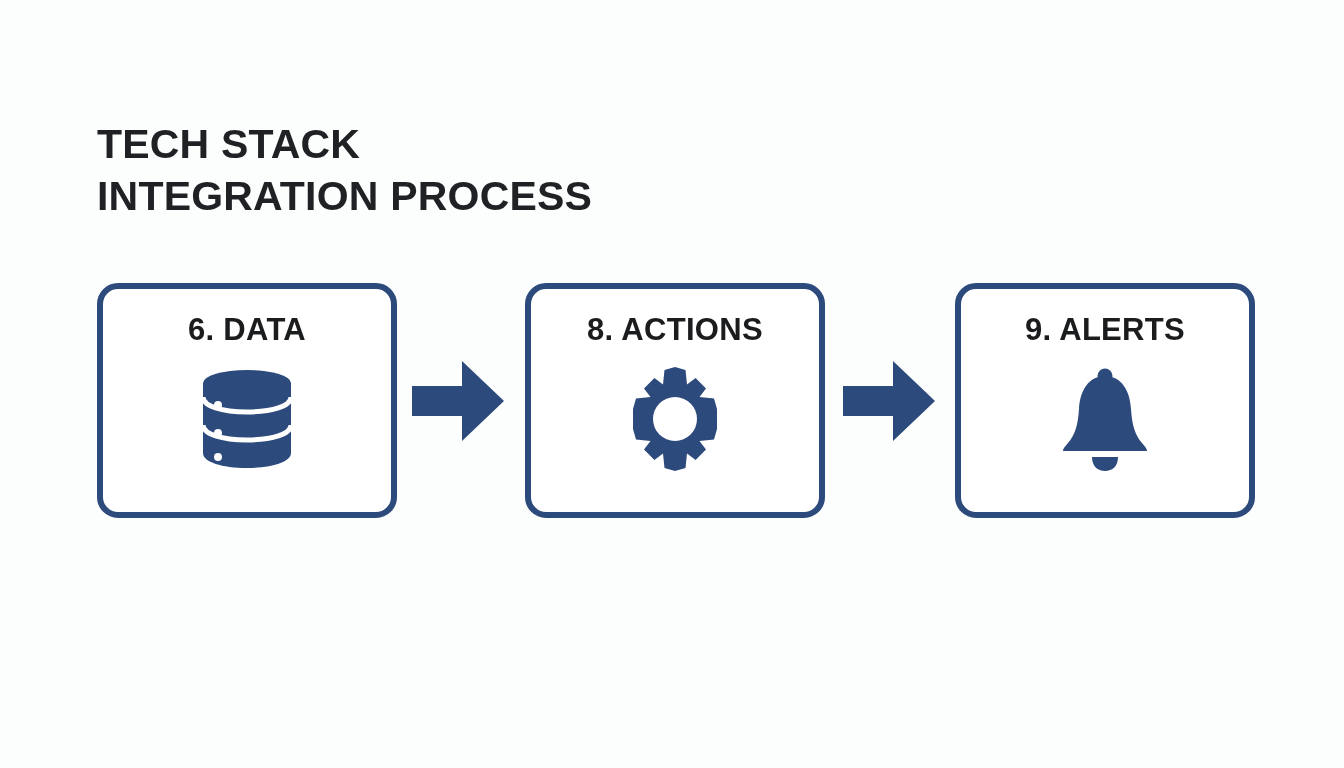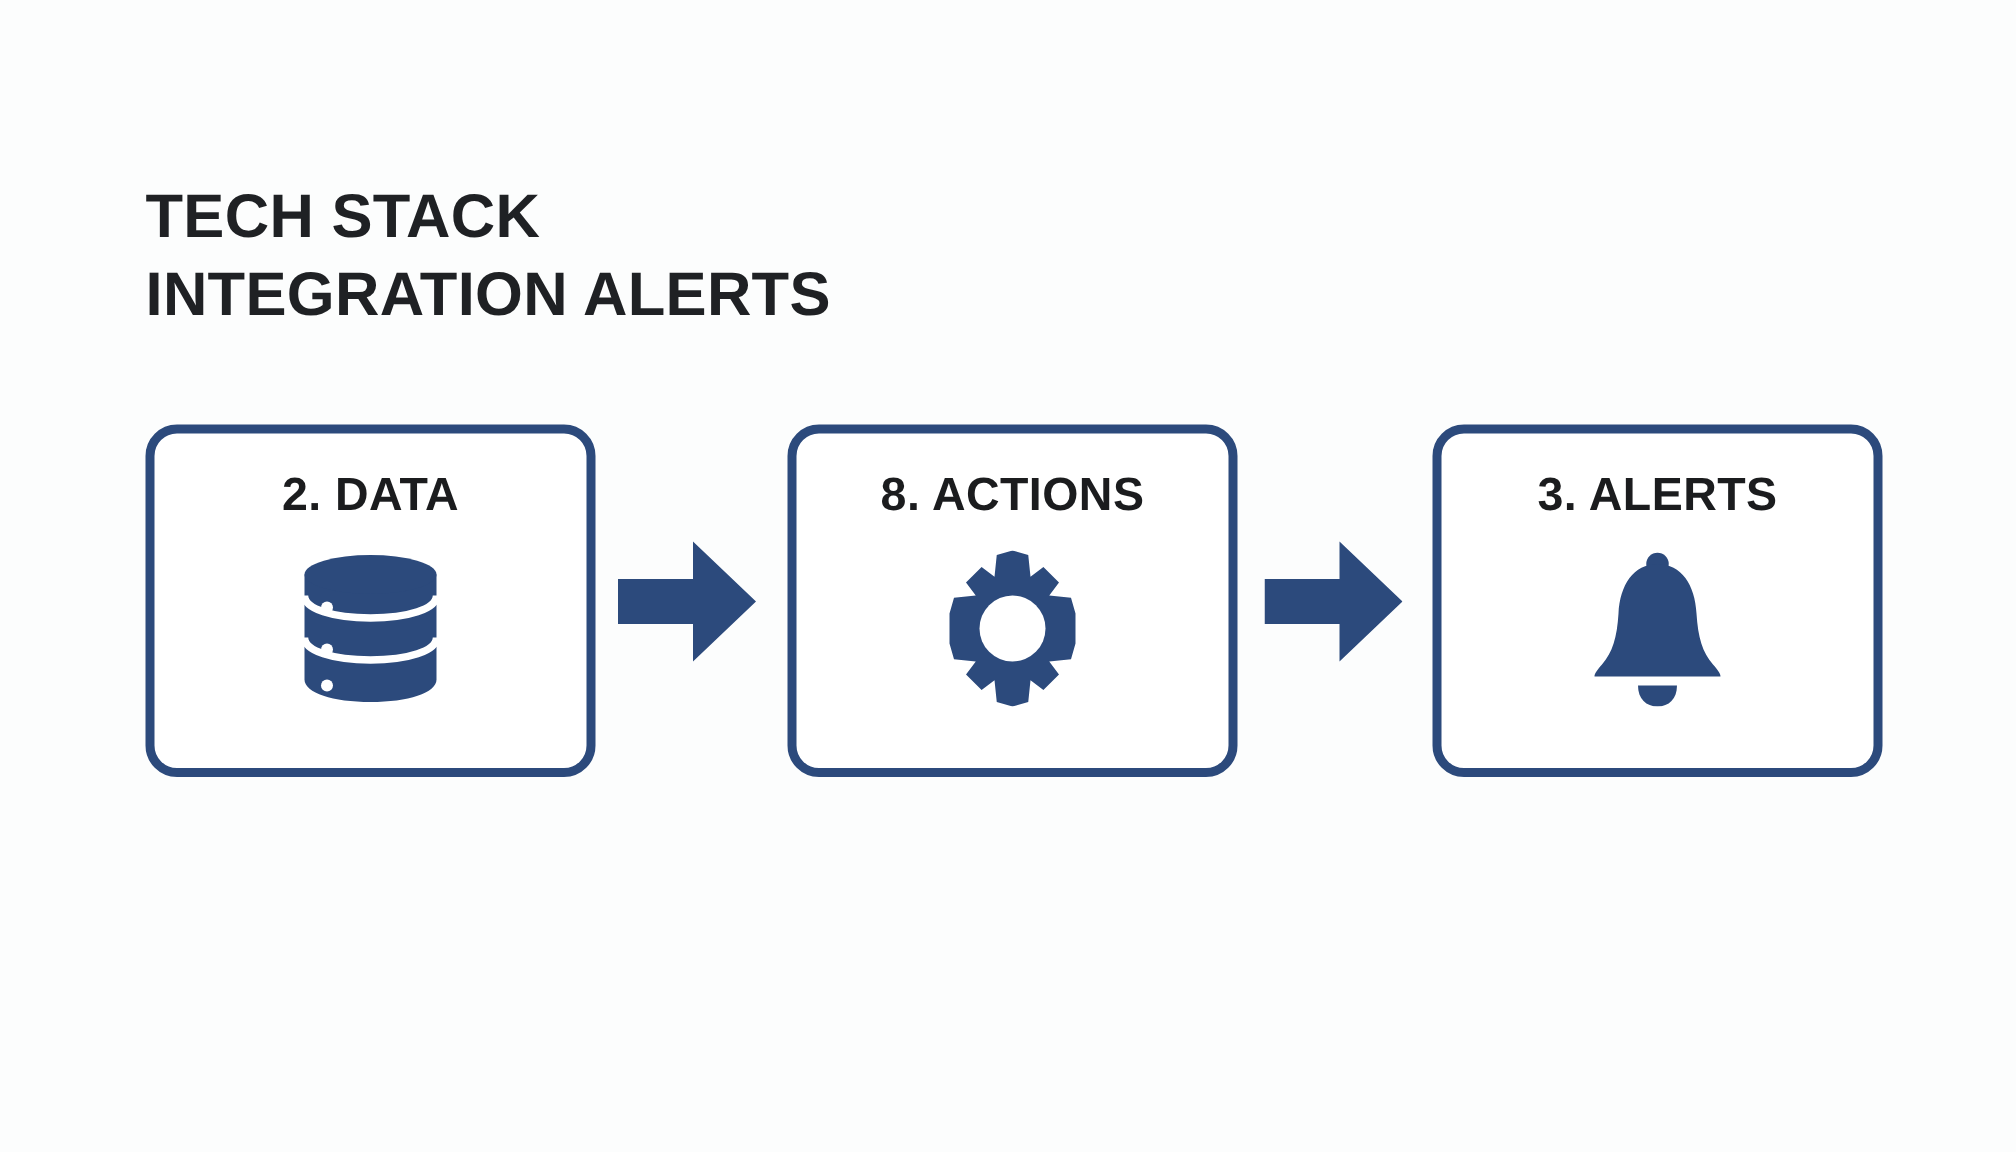--- a/index.html
+++ b/index.html
@@ -96,27 +96,27 @@
   .flow-arrow.gap-2 { left: 843px; }
   .flow-arrow svg { display: block; }
 </style>
 </head>
 <body>
 
 <div id="canvas">
 
   <div id="title-block">
     <div class="title-line">TECH STACK</div>
-    <div class="title-line">INTEGRATION ALERTS</div>
+    <div class="title-line">INTEGRATION PROCESS</div>
   </div>
 
   <div id="flow-row">
 
     <div class="step-card pos-1">
-      <div class="step-label">2. DATA</div>
+      <div class="step-label">6. DATA</div>
       <div class="step-icon">
         <svg width="100" height="104" viewBox="0 0 100 104" aria-hidden="true">
           <g fill="#2c4a7c">
 
             <path d="M6 64 L6 86 C6 95 25 101 50 101 C75 101 94 95 94 86 L94 64 Z"></path>
 
             <path d="M6 36 L6 58 C6 67 25 73 50 73 C75 73 94 67 94 58 L94 36 Z"></path>
 
             <path d="M6 16 L6 30 C6 39 25 45 50 45 C75 45 94 39 94 30 L94 16 Z"></path>
 
@@ -166,21 +166,21 @@
       </div>
     </div>
 
     <div class="flow-arrow gap-2">
       <svg width="92" height="86" viewBox="0 0 92 86" aria-hidden="true">
         <path d="M0 28 L50 28 L50 3 L92 43 L50 83 L50 58 L0 58 Z" fill="#2c4a7c"></path>
       </svg>
     </div>
 
     <div class="step-card pos-3">
-      <div class="step-label">3. ALERTS</div>
+      <div class="step-label">9. ALERTS</div>
       <div class="step-icon">
         <svg width="92" height="104" viewBox="0 0 92 104" aria-hidden="true">
           <g fill="#2c4a7c">
 
             <circle cx="46" cy="9" r="7.5"></circle>
 
             <path d="
               M46 9
               C30 9 21 23 20 42
               C19 58 16 68 9 76

